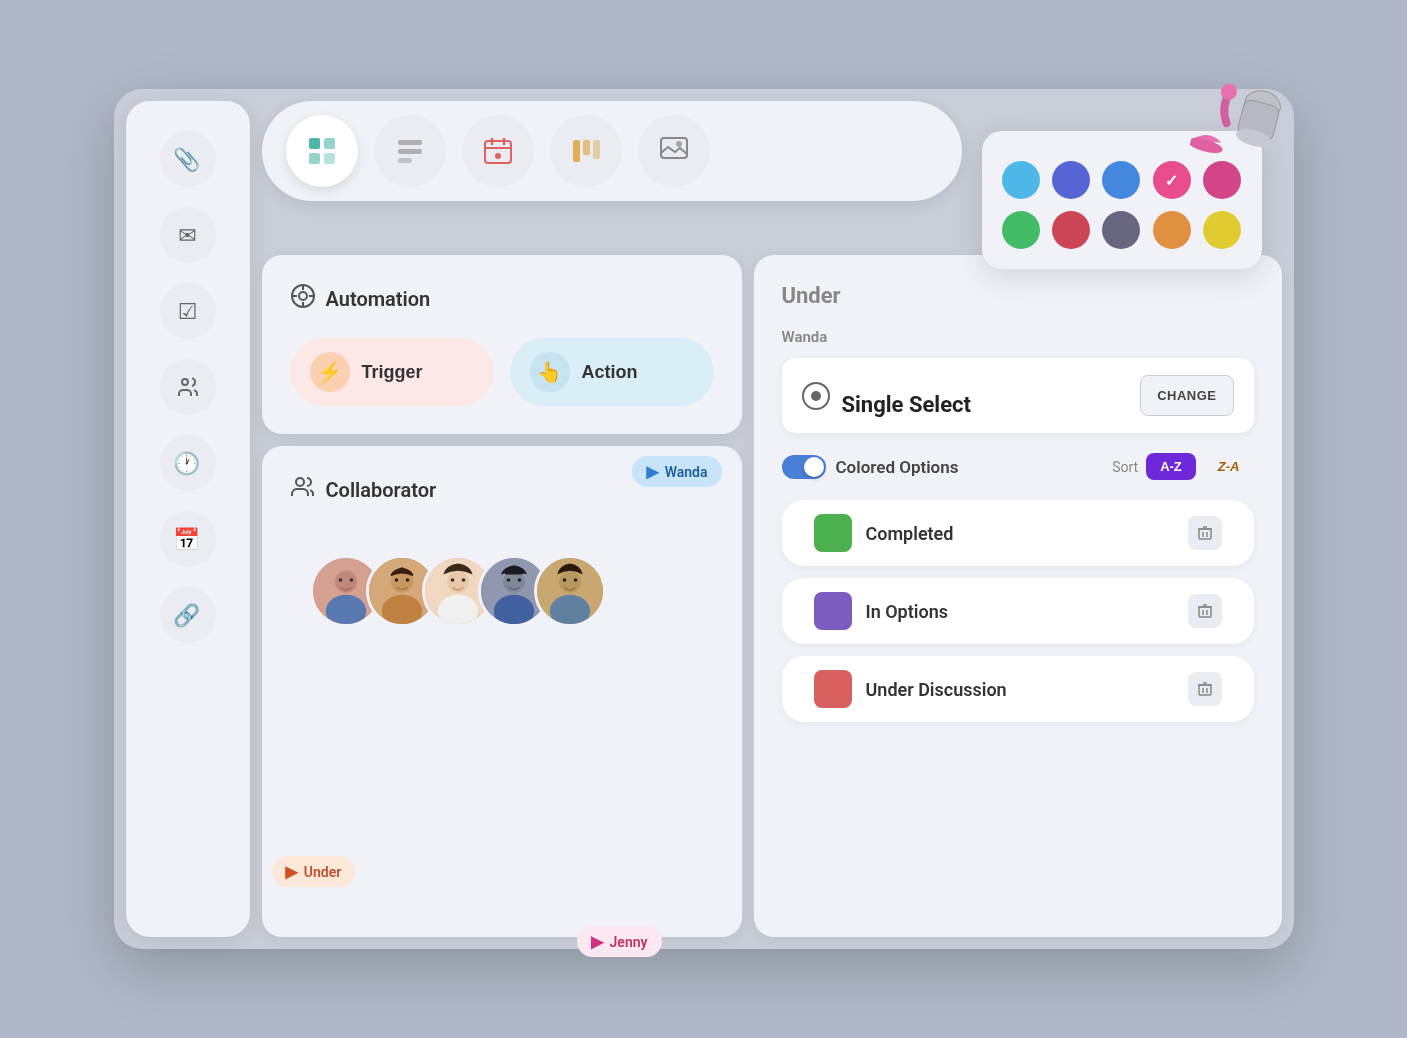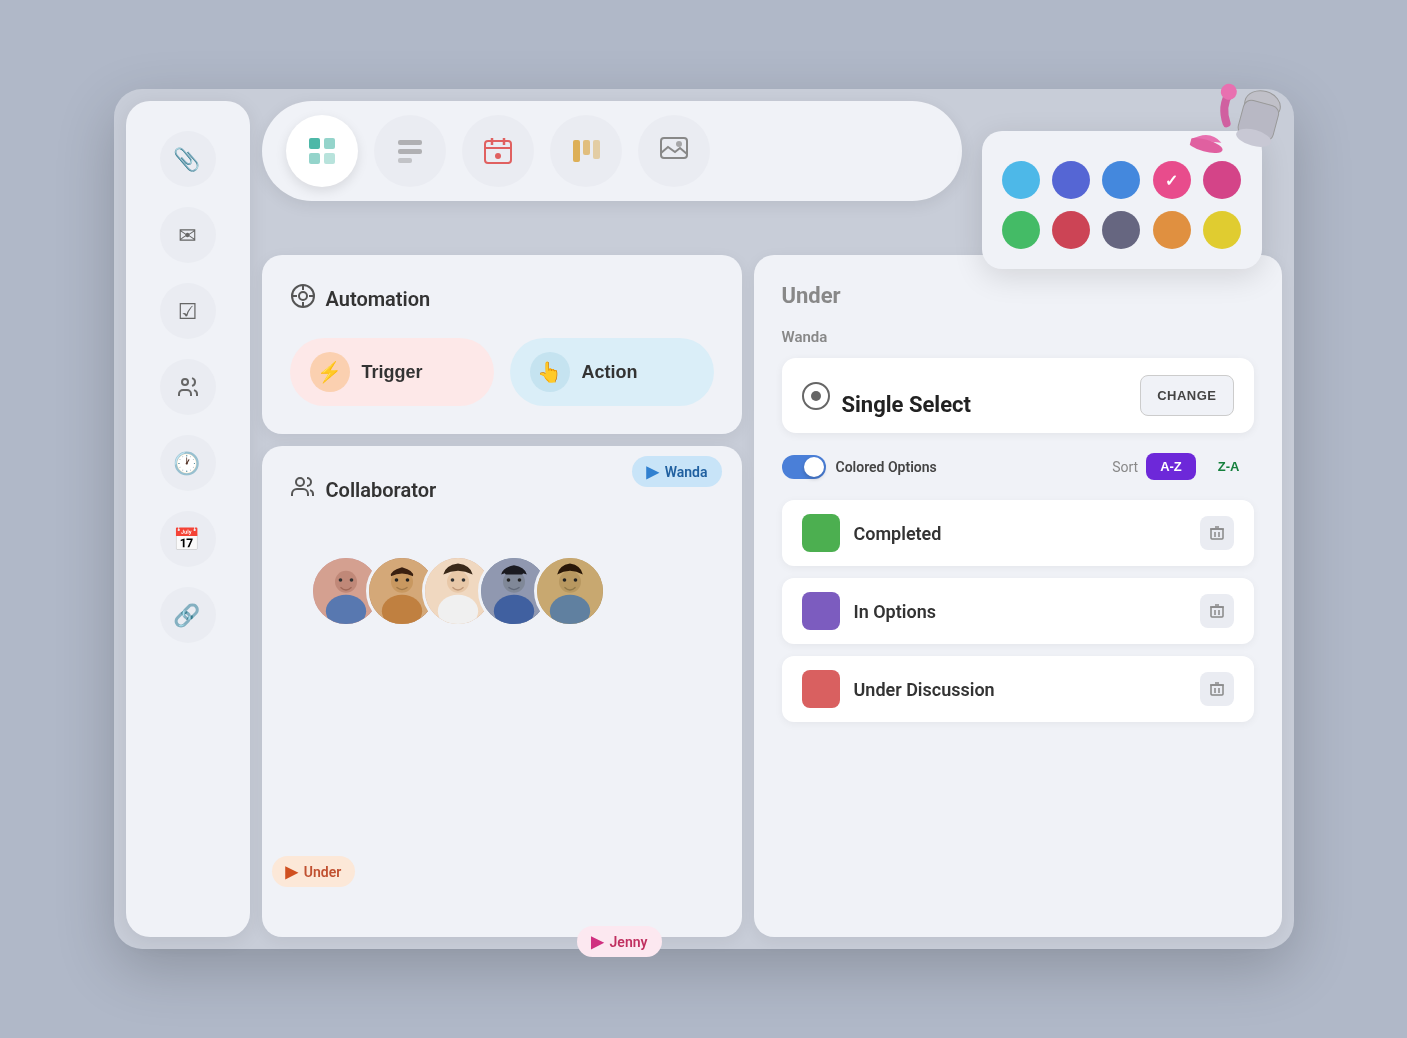--- a/index.html
+++ b/index.html
@@ -324,21 +324,21 @@
       width: 20px;
       height: 20px;
       background: #fff;
       border-radius: 50%;
       position: absolute;
       right: 2px;
       top: 2px;
       box-shadow: 0 2px 4px rgba(0,0,0,0.2);
     }
     .options-label {
-      font-size: 14px;
+      font-size: 17px;
       font-weight: 600;
       color: #444;
     }
     .sort-right {
       display: flex;
       align-items: center;
       gap: 8px;
     }
     .sort-label {
       font-size: 14px;
@@ -351,31 +351,32 @@
       font-weight: 600;
       cursor: pointer;
       border: none;
     }
     .sort-btn-active {
       background: #6d28d9;
       color: #fff;
     }
     .sort-btn-inactive {
       background: transparent;
-      color: #15803d;
+      color: #a16207;
+      font-style: italic;
     }
 
     
     .status-option {
       display: flex;
       align-items: center;
       justify-content: space-between;
       background: #fff;
-      border-radius: 12px;
-      padding: 14px 20px;
+      border-radius: 22px;
+      padding: 14px 32px;
       margin-bottom: 12px;
       box-shadow: 0 2px 8px rgba(0,0,0,0.05);
     }
     .status-option-left {
       display: flex;
       align-items: center;
       gap: 14px;
     }
     .status-color-box {
       width: 38px;

